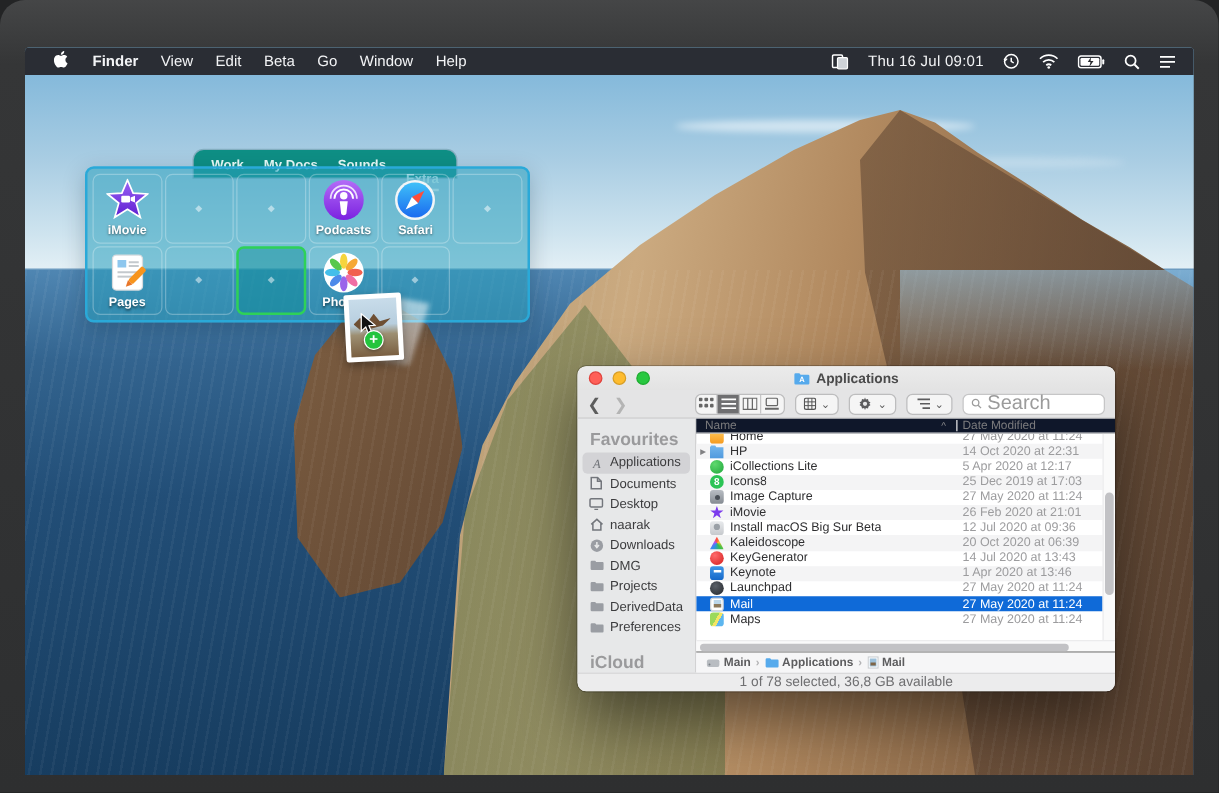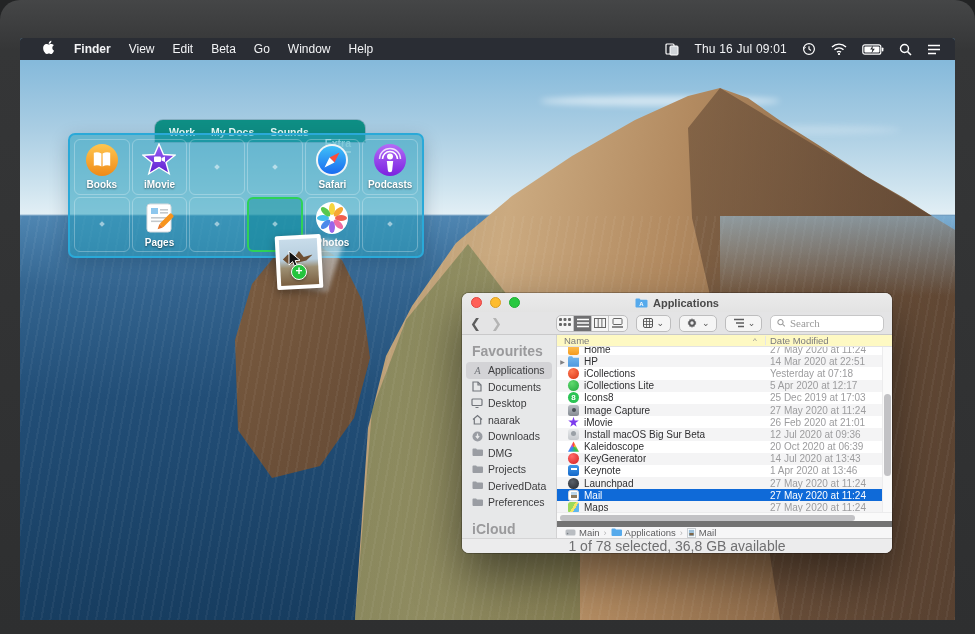--- a/index.html
+++ b/index.html
@@ -63,54 +63,54 @@
   .wtitle { display:flex; align-items:center; gap:5px; font-size:11px; font-weight:bold; color:#4a4a4a; }
   .toolbar { height:23px; background:#e4e4e5; border-bottom:1px solid #c9c9ca; display:flex; align-items:center; padding:0 8px; gap:8px; flex:0 0 auto; }
   .navbtns { display:flex; gap:10px; margin-right:46px; }
   .chev { font-size:13px; color:#5d5d5d; line-height:1; } .chev.dis { color:#b4b4b4; }
   .seg { display:flex; border:1px solid #bdbdbe; border-radius:5px; overflow:hidden; background:#f5f5f5; height:17px; }
   .seg .s { width:22px; display:flex; align-items:center; justify-content:center; border-right:1px solid #c6c6c7; }
   .seg .s:last-child { border-right:none; }
   .seg .s.on { background:#6f6f71; }
   .tbtn { display:flex; align-items:center; gap:4px; border:1px solid #bdbdbe; border-radius:5px; background:#f5f5f5; height:17px; padding:0 6px; color:#555; font-size:9px; }
   .search { margin-left:auto; display:flex; align-items:center; gap:4px; border:1px solid #c6c6c7; border-radius:5px; background:#fff; height:17px; width:140px; padding:0 6px; }
-  .search input { border:none; outline:none; width:100%; font-size:11px; color:#444; background:transparent; font-family:Liberation Serif, serif; }
+  .search input { border:none; outline:none; width:100%; font-size:16px; color:#444; background:transparent; font-family:Liberation Sans, sans-serif; }
   .search input::placeholder { color:#9b9b9b; }
 
   .wbody { flex:1; display:flex; min-height:0; }
   .sidebar { width:95px; background:#e7e8e9; border-right:1px solid #d2d2d3; padding:6px 4px 0; flex:0 0 auto; }
   .sb-h { font-size:14px; color:#9a9a9c; font-weight:bold; padding:2px 6px 3px; }
   .sb-i { display:flex; align-items:center; gap:5px; height:16.5px; padding:0 5px; border-radius:4px; font-size:10.5px; color:#3c3c3e; white-space:nowrap; }
   .sb-i.sel { background:#d3d3d6; }
   .sb-ic { width:12px; display:inline-flex; justify-content:center; flex:0 0 auto; }
   .sb-gap { height:8px; }
 
   .main { flex:1; display:flex; flex-direction:column; min-width:0; position:relative; }
-  .lheader { height:12px; border-bottom:1px solid #e3e3e4; display:flex; align-items:center; font-size:9.5px; color:#7b7b7d; flex:0 0 auto; position:relative; background:#fef9c3; }
+  .lheader { height:12px; border-bottom:1px solid #e3e3e4; display:flex; align-items:center; font-size:9.5px; color:#7b7b7d; flex:0 0 auto; position:relative; background:#0f172a; }
   .lheader .hn { padding-left:7px; } .lheader .hd { position:absolute; left:213px; }
   .lheader .caret { position:absolute; left:196px; font-size:8px; color:#8b8b8d; }
   .lheader .coldiv { position:absolute; left:208px; top:1px; bottom:1px; width:1px; background:#e6e6e7; }
   .rows { flex:1; overflow:hidden; position:relative; }
   .rowswrap { margin-top:-4px; }
   .row { height:12.2px; display:flex; align-items:center; font-size:10px; color:#2f2f31; position:relative; }
   .row:nth-child(even) { background:#f4f4f5; }
   .row.sel { background:#0f6ad8; color:#fff; }
   .row.sel .rdate { color:#fff; }
   .rdisc { width:11px; text-align:center; font-size:6px; color:#818183; flex:0 0 auto; }
   .rico { width:11px; height:11px; margin-right:5px; flex:0 0 auto; position:relative; }
   .rname { white-space:nowrap; overflow:hidden; }
   .rdate { position:absolute; left:213px; color:#9c9c9e; white-space:nowrap; }
   .vtrack { position:absolute; right:0; top:0; bottom:0; width:10px; background:#fafafa; border-left:1px solid #ececed; }
   .vthumb { position:absolute; right:1.5px; top:47px; height:82px; width:7px; background:#c2c2c5; border-radius:4px; }
   .hscroll { height:9px; background:#fafafa; border-top:1px solid #ececed; position:relative; flex:0 0 auto; }
   .hthumb { position:absolute; left:3px; top:1.5px; height:6px; width:295px; background:#c2c2c5; border-radius:3px; }
-  .pathbar { height:17px; border-top:6px solid #737373; background:#f6f6f7; display:flex; align-items:center; padding:0 8px; gap:4px; font-size:9.5px; color:#5d5d5f; flex:0 0 auto; }
+  .pathbar { height:17px; border-top:1px solid #737373; background:#f6f6f7; display:flex; align-items:center; padding:0 8px; gap:4px; font-size:9.5px; color:#5d5d5f; flex:0 0 auto;font-weight:bold; }
   .pseg { display:flex; align-items:center; gap:3px; }
   .psep { color:#b3b3b5; font-size:9px; }
-  .statusbar { height:15px; background:#ececed; border-top:1px solid #d4d4d5; display:flex; align-items:center; justify-content:center; font-size:14px; color:#6f6f71; flex:0 0 auto; }
+  .statusbar { height:15px; background:#ececed; border-top:1px solid #d4d4d5; display:flex; align-items:center; justify-content:center; font-size:11px; color:#6f6f71; flex:0 0 auto; }
 
   
   .ri { position:absolute; inset:0; border-radius:2.5px; }
   .ri-home { background:linear-gradient(#ffc95c,#f59a1f); }
   .ri-folder { background:linear-gradient(#74b6ec,#4f99de); clip-path:polygon(0 18%,8% 5%,38% 5%,46% 18%,100% 18%,100% 100%,0 100%); border-radius:0; }
   .ri-round { border-radius:50%; }
   .ri-icollections { background:radial-gradient(circle at 35% 30%,#ff7a52,#d93315); }
   .ri-icollectionslite { background:radial-gradient(circle at 35% 30%,#5fd96e,#1fa63b); }
   .ri-icons8 { background:#2bc455; color:#fff; font-size:8px; font-weight:bold; text-align:center; line-height:11px; }
   .ri-imagecapture { background:linear-gradient(#b9bec4,#858b92); }
@@ -210,77 +210,63 @@
       <span class="tab">Work</span>
       <span class="tab">My Docs</span>
       <span class="tab">Sounds</span>
       <span class="tab active">Extra</span>
     </div>
 
     <div class="panel">
       <div class="cell">
         <svg class="appico" viewBox="0 0 34 34">
           <defs>
-              <linearGradient id="bkg" x1="0" y1="0" x2="0" y2="1">
-                <stop offset="0" stop-color="#ffc64f"></stop>
-                <stop offset="1" stop-color="#f08a18"></stop>
-              </linearGradient>
-            </defs>
-          <circle cx="17" cy="17" r="16" fill="url(#bkg)"></circle>
-          <path d="M16.4 10.5 c-2.6-1.6-5.6-1.6-7.6-.7 v13 c2-.9 5-.9 7.6.7 z" fill="#fff"></path>
-          <path d="M17.6 10.5 c2.6-1.6 5.6-1.6 7.6-.7 v13 c-2-.9-5-.9-7.6.7 z" fill="#fff"></path>
-        </svg>
-        <span class="applabel">Books</span>
-      </div>
-      <div class="cell">
-        <svg class="appico" viewBox="0 0 34 34">
-          <defs>
               <linearGradient id="img" x1="0" y1="0" x2="0" y2="1">
                 <stop offset="0" stop-color="#9a63f5"></stop>
                 <stop offset="1" stop-color="#5f1fd0"></stop>
               </linearGradient>
             </defs>
           <polygon points="17,1 21.5,11.5 33,12.2 24,19.5 27.2,30.8 17,24.5 6.8,30.8 10,19.5 1,12.2 12.5,11.5" fill="url(#img)" stroke="#fff" stroke-width="1.4"></polygon>
           <rect x="12" y="13.5" width="7" height="5.5" rx="1" fill="#fff"></rect>
             <polygon points="19.5,15 23,13.5 23,19 19.5,17.5" fill="#fff"></polygon>
         </svg>
         <span class="applabel">iMovie</span>
       </div>
       <div class="cell empty"></div>
       <div class="cell empty"></div>
-      <div class="cell">
-        <svg class="appico" viewBox="0 0 34 34">
-          <defs>
-              <linearGradient id="sfg" x1="0" y1="0" x2="0" y2="1">
-                <stop offset="0" stop-color="#3fc0f8"></stop>
-                <stop offset="1" stop-color="#1a6bf0"></stop>
-              </linearGradient>
-            </defs>
-          <circle cx="17" cy="17" r="16" fill="#f2f5f7"></circle>
-          <circle cx="17" cy="17" r="14" fill="url(#sfg)"></circle>
-          <polygon points="24.5,9.5 14.5,14.5 19.5,19.5" fill="#ff4d3a"></polygon>
-          <polygon points="9.5,24.5 19.5,19.5 14.5,14.5" fill="#fff"></polygon>
-        </svg>
-        <span class="applabel">Safari</span>
-      </div>
       <div class="cell">
         <svg class="appico" viewBox="0 0 34 34">
           <defs>
               <linearGradient id="pcg" x1="0" y1="0" x2="0" y2="1">
                 <stop offset="0" stop-color="#b36cf7"></stop>
                 <stop offset="1" stop-color="#7b22e0"></stop>
               </linearGradient>
             </defs>
           <circle cx="17" cy="17" r="16" fill="url(#pcg)"></circle>
           <circle cx="17" cy="13.5" r="3" fill="#fff"></circle>
           <path d="M13.8 18 h6.4 l-1 9 a2.2 2.2 0 0 1-4.4 0 z" fill="#fff"></path>
           <path d="M9.5 16 a7.5 7.5 0 0 1 15 0" stroke="#fff" stroke-width="1.6" fill="none"></path>
           <path d="M6.5 16 a10.5 10.5 0 0 1 21 0" stroke="#fff" stroke-width="1.4" fill="none" opacity=".8"></path>
         </svg>
         <span class="applabel">Podcasts</span>
+      </div>
+      <div class="cell">
+        <svg class="appico" viewBox="0 0 34 34">
+          <defs>
+              <linearGradient id="sfg" x1="0" y1="0" x2="0" y2="1">
+                <stop offset="0" stop-color="#3fc0f8"></stop>
+                <stop offset="1" stop-color="#1a6bf0"></stop>
+              </linearGradient>
+            </defs>
+          <circle cx="17" cy="17" r="16" fill="#f2f5f7"></circle>
+          <circle cx="17" cy="17" r="14" fill="url(#sfg)"></circle>
+          <polygon points="24.5,9.5 14.5,14.5 19.5,19.5" fill="#ff4d3a"></polygon>
+          <polygon points="9.5,24.5 19.5,19.5 14.5,14.5" fill="#fff"></polygon>
+        </svg>
+        <span class="applabel">Safari</span>
       </div>
 
       <div class="cell empty"></div>
       <div class="cell">
         <svg class="appico" viewBox="0 0 34 34">
           <rect x="5" y="3" width="24" height="28" rx="3" fill="#fff" stroke="#d8dbde" stroke-width="1"></rect>
           <rect x="9" y="7" width="7" height="6" fill="#8ec7ee"></rect>
           <rect x="18" y="8" width="8" height="1.6" fill="#c4c9cd"></rect>
             <rect x="18" y="11" width="8" height="1.6" fill="#c4c9cd"></rect>
           <rect x="9" y="16" width="17" height="1.6" fill="#c4c9cd"></rect>
@@ -514,29 +500,21 @@
                   </span>
                   <span class="rname">Home</span>
                   <span class="rdate">27 May 2020 at 11:24</span>
                 </div>
               <div class="row">
                   <span class="rdisc">▶</span>
                   <span class="rico">
                     <span class="ri ri-folder"></span>
                   </span>
                   <span class="rname">HP</span>
-                  <span class="rdate">14 Mar 2020 at 22:51</span>
-                </div>
-              <div class="row">
-                  <span class="rdisc"></span>
-                  <span class="rico">
-                    <span class="ri ri-round ri-icollections"></span>
-                  </span>
-                  <span class="rname">iCollections</span>
-                  <span class="rdate">Yesterday at 07:18</span>
+                  <span class="rdate">14 Oct 2020 at 22:31</span>
                 </div>
               <div class="row">
                   <span class="rdisc"></span>
                   <span class="rico">
                     <span class="ri ri-round ri-icollectionslite"></span>
                   </span>
                   <span class="rname">iCollections Lite</span>
                   <span class="rdate">5 Apr 2020 at 12:17</span>
                 </div>
               <div class="row">

